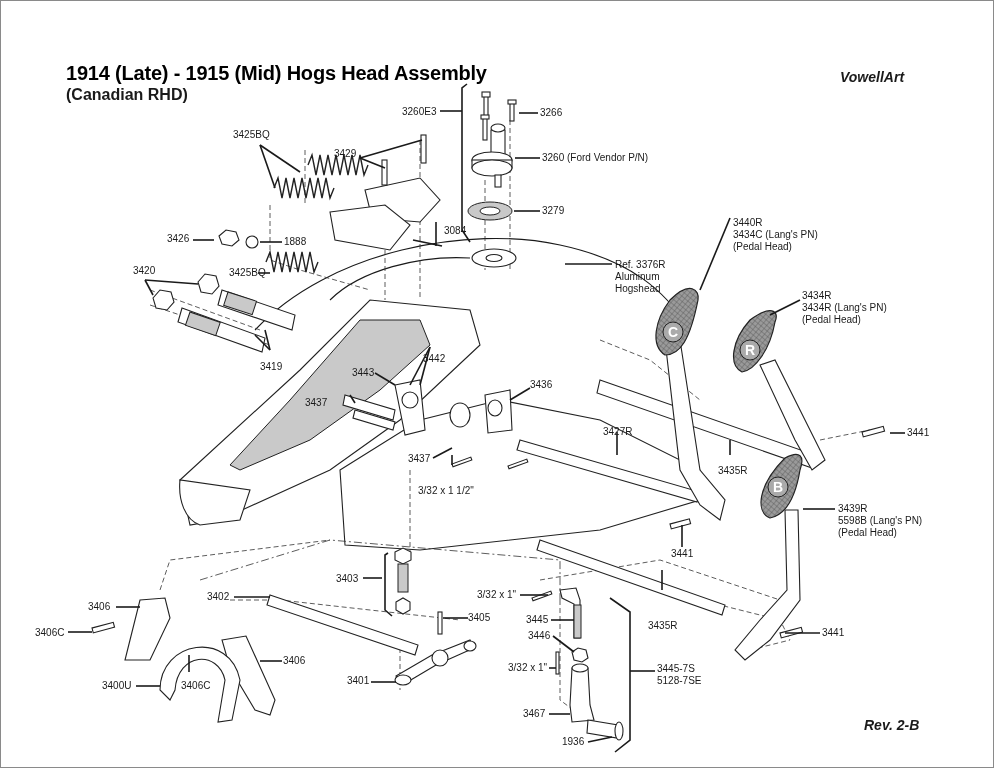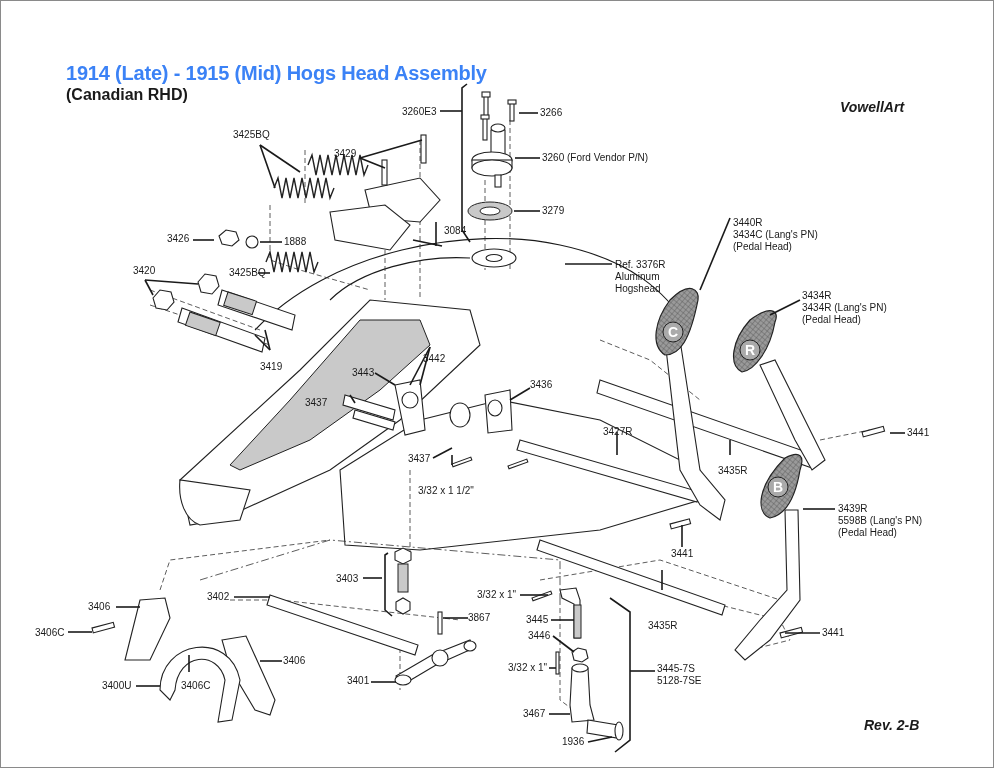--- a/index.html
+++ b/index.html
@@ -1,20 +1,20 @@
 <!DOCTYPE html>
 <html><head>
 <meta charset="utf-8">
 <style>
   html, body { margin: 0; padding: 0; background: #ffffff; }
   body { width: 994px; height: 768px; position: relative; overflow: hidden; font-family: "Liberation Sans", sans-serif; color: #1a1a1a; }
   .frame { position: absolute; left: 0; top: 0; width: 992px; height: 766px; border: 1px solid #8a8a8a; border-right: 2px solid #8a8a8a; border-bottom: 2px solid #8a8a8a; }
-  .title { position: absolute; left: 66px; top: 62px; font-size: 20px; font-weight: bold; letter-spacing: -0.2px; color: #3b82f6; white-space: nowrap; }
+  .title { position: absolute; left: 66px; top: 62px; font-size: 20px; font-weight: bold; letter-spacing: -0.2px; color: #000000; white-space: nowrap; }
   .subtitle { position: absolute; left: 66px; top: 86px; font-size: 16px; font-weight: bold; color: #1a1a1a; white-space: nowrap; }
-  .brand { position: absolute; left: 840px; top: 69px; font-size: 14px; font-weight: bold; font-style: italic; color: #1a1a1a; margin-top: 30px; }
+  .brand { position: absolute; left: 840px; top: 69px; font-size: 14px; font-weight: bold; font-style: italic; color: #1a1a1a; }
   .rev { position: absolute; left: 864px; top: 717px; font-size: 14px; font-weight: bold; font-style: italic; color: #1a1a1a; }
   .lbl { position: absolute; font-size: 10px; font-weight: normal; color: #1a1a1a; white-space: nowrap; line-height: 12px; }
   svg.art { position: absolute; left: 0; top: 0; }
   .ln { stroke: #1a1a1a; stroke-width: 1.6; fill: none; }
   .lnt { stroke: #1a1a1a; stroke-width: 1.1; fill: none; }
   .dash { stroke: #333; stroke-width: 0.8; fill: none; stroke-dasharray: 5 3; }
   .dashdot { stroke: #333; stroke-width: 0.8; fill: none; stroke-dasharray: 8 3 2 3; }
   .part { stroke: #222; stroke-width: 1.1; fill: #ffffff; }
   .grey { fill: #c9c9c9; stroke: #222; stroke-width: 1; }
   .spring { stroke: #222; stroke-width: 1.4; fill: none; }
@@ -327,21 +327,21 @@
 </div>
 <div class="lbl" style="left:671px;top:548px">3441</div>
 <div class="lbl" style="left:336px;top:573px">3403</div>
 <div class="lbl" style="left:207px;top:591px">3402</div>
 <div class="lbl" style="left:88px;top:601px">3406</div>
 <div class="lbl" style="left:35px;top:627px">3406C</div>
 <div class="lbl" style="left:283px;top:655px">3406</div>
 <div class="lbl" style="left:102px;top:680px">3400U</div>
 <div class="lbl" style="left:181px;top:680px">3406C</div>
 <div class="lbl" style="left:347px;top:675px">3401</div>
-<div class="lbl" style="left:468px;top:612px">3867</div>
+<div class="lbl" style="left:468px;top:612px">3405</div>
 <div class="lbl" style="left:477px;top:589px">3/32 x 1"</div>
 <div class="lbl" style="left:526px;top:614px">3445</div>
 <div class="lbl" style="left:528px;top:630px">3446</div>
 <div class="lbl" style="left:508px;top:662px">3/32 x 1"</div>
 <div class="lbl" style="left:523px;top:708px">3467</div>
 <div class="lbl" style="left:562px;top:736px">1936</div>
 <div class="lbl" style="left:648px;top:620px">3435R</div>
 <div class="lbl" style="left:657px;top:663px">
   <div>3445-7S</div>
   <div>5128-7SE</div>

